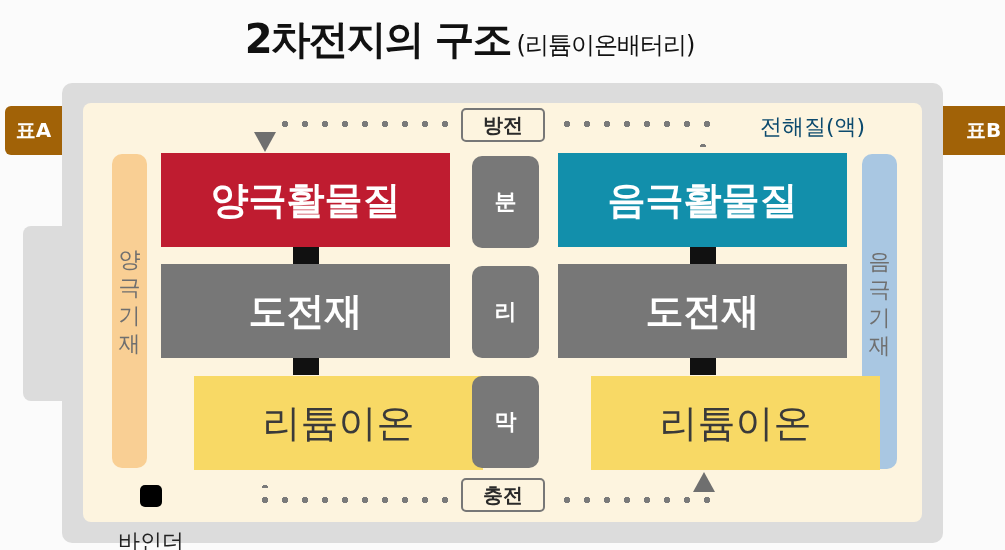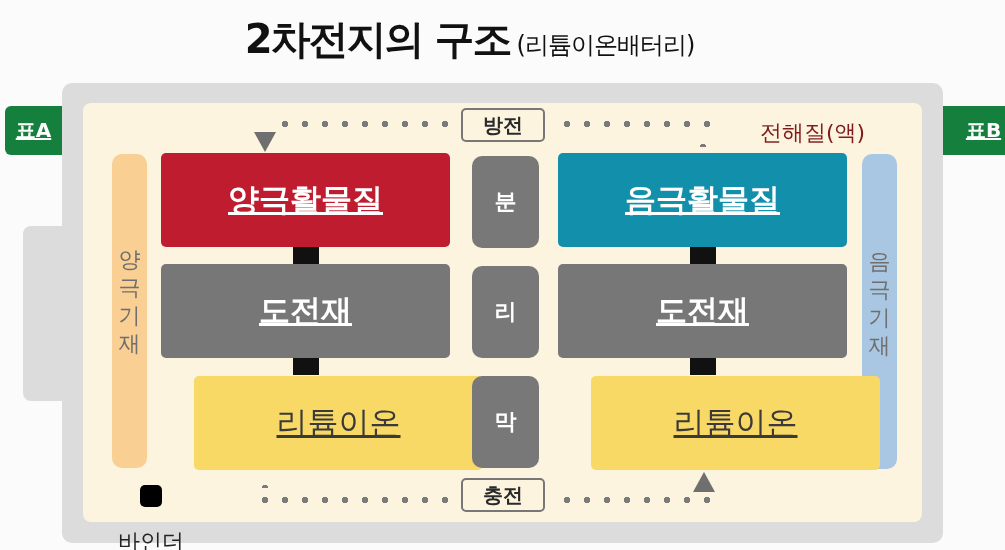--- a/index.html
+++ b/index.html
@@ -4,39 +4,39 @@
 <style>
   html, body { margin:0; padding:0; }
   body { width:1005px; height:550px; background:#fbfbfb; position:relative; overflow:hidden; font-family:"DejaVu Sans", sans-serif; }
   .abs { position:absolute; }
   .title { left:0; top:12px; width:939px; text-align:center; white-space:nowrap; }
   .title .main { font-size:40px; font-weight:bold; color:#111; letter-spacing:-2px; }
   .title .sub { font-size:24px; color:#111; letter-spacing:-1px; margin-left:6px; }
   .frame { left:62px; top:83px; width:881px; height:460px; background:#dcdcdc; border-radius:10px; }
   .bump { left:23px; top:226px; width:50px; height:175px; background:#dcdcdc; border-radius:8px; }
   .inner { left:83px; top:103px; width:839px; height:419px; background:#fdf4df; border-radius:8px; }
-  .terminal { width:57px; height:49px; background:#15803d; color:#fff; font-size:20px; font-weight:bold; display:flex; align-items:center; justify-content:center; border-radius:6px;text-decoration:underline; }
+  .terminal { width:57px; height:49px; background:#a16207; color:#fff; font-size:20px; font-weight:bold; display:flex; align-items:center; justify-content:center; border-radius:6px; }
   .termA { left:5px; top:106px; border-radius:6px 0 0 6px; }
   .termB { left:943px; top:106px; border-radius:0 6px 6px 0;padding-left:12px; }
   .collector { width:35px; border-radius:10px; display:flex; flex-direction:column; align-items:center; padding-top:92px; box-sizing:border-box; color:#6f6f6f; font-size:22px; line-height:28px; }
   .col-left { left:112px; top:154px; height:314px; background:#f9cf94; }
   .col-right { left:862px; top:154px; height:315px; background:#a9c7e2; padding-top:94px; }
-  .block { width:289px; height:94px; border-radius:5px; display:flex; align-items:center; justify-content:center; font-size:31px;text-decoration:underline; }
+  .block { width:289px; height:94px; border-radius:0; display:flex; align-items:center; justify-content:center; font-size:38px; }
   .red { background:#bf1c30; color:#fff; font-weight:bold; }
   .teal { background:#128fab; color:#fff; font-weight:bold; }
   .gray { background:#777; color:#fff; font-weight:bold; }
   .yellow { background:#f8d965; color:#3a3a3a;margin-left:33px; }
   .sep { width:67px; height:92px; background:#787878; border-radius:10px; color:#fff; font-size:22px; font-weight:bold; display:flex; align-items:center; justify-content:center; }
   .binder { width:26px; height:17px; background:#111; }
   .dots { height:6px; background-image:radial-gradient(circle, #7a7a7a 3px, transparent 3.5px); background-size:20px 6px; background-repeat:repeat-x; }
   .vdots { width:6px; background-image:radial-gradient(circle, #7a7a7a 3px, transparent 3.5px); background-size:6px 20px; background-repeat:repeat-y; }
   .label-box { width:84px; height:34px; border:2px solid #777; border-radius:5px; background:#fdf4df; display:flex; align-items:center; justify-content:center; font-size:20px; font-weight:bold; color:#2a2a2a; box-sizing:border-box; }
   .arrow-down { width:0; height:0; border-left:11px solid transparent; border-right:11px solid transparent; border-top:20px solid #6f6f6f; }
   .arrow-up { width:0; height:0; border-left:11px solid transparent; border-right:11px solid transparent; border-bottom:20px solid #6f6f6f; }
-  .electrolyte { left:760px; top:118px; font-size:22px; color:#7f1d1d; }
+  .electrolyte { left:760px; top:112px; font-size:22px; color:#0c4a6e; }
   .legend { left:118px; top:485px; display:flex; align-items:center; gap:20px; font-size:22px; color:#222;flex-direction:column; }
   .legend-sq { width:22px; height:22px; background:#000; border-radius:5px; }
 </style>
 </head>
 <body>
 
 <div class="abs title">
   <span class="main">2차전지의 구조</span><span class="sub">(리튬이온배터리)</span>
 </div>
 

